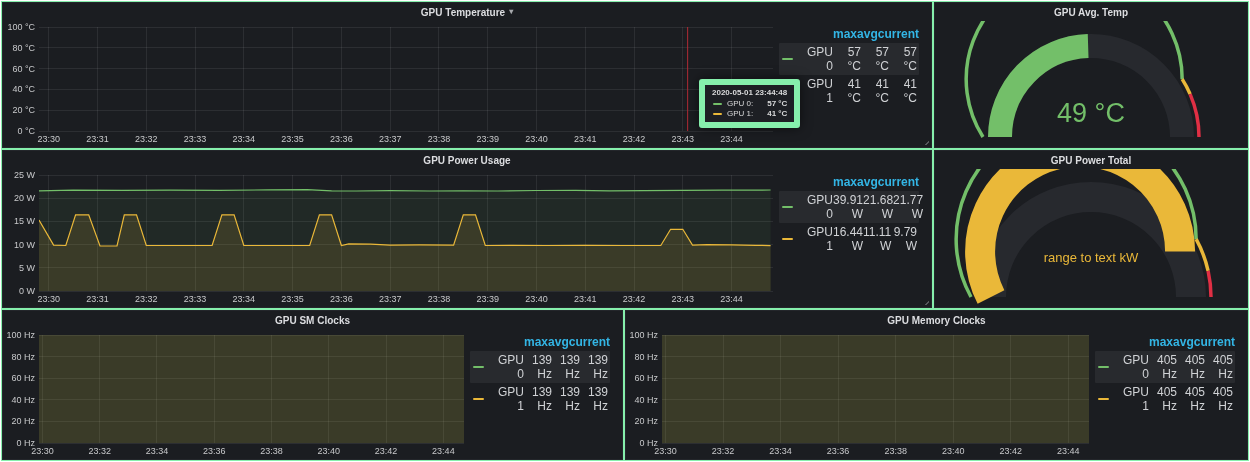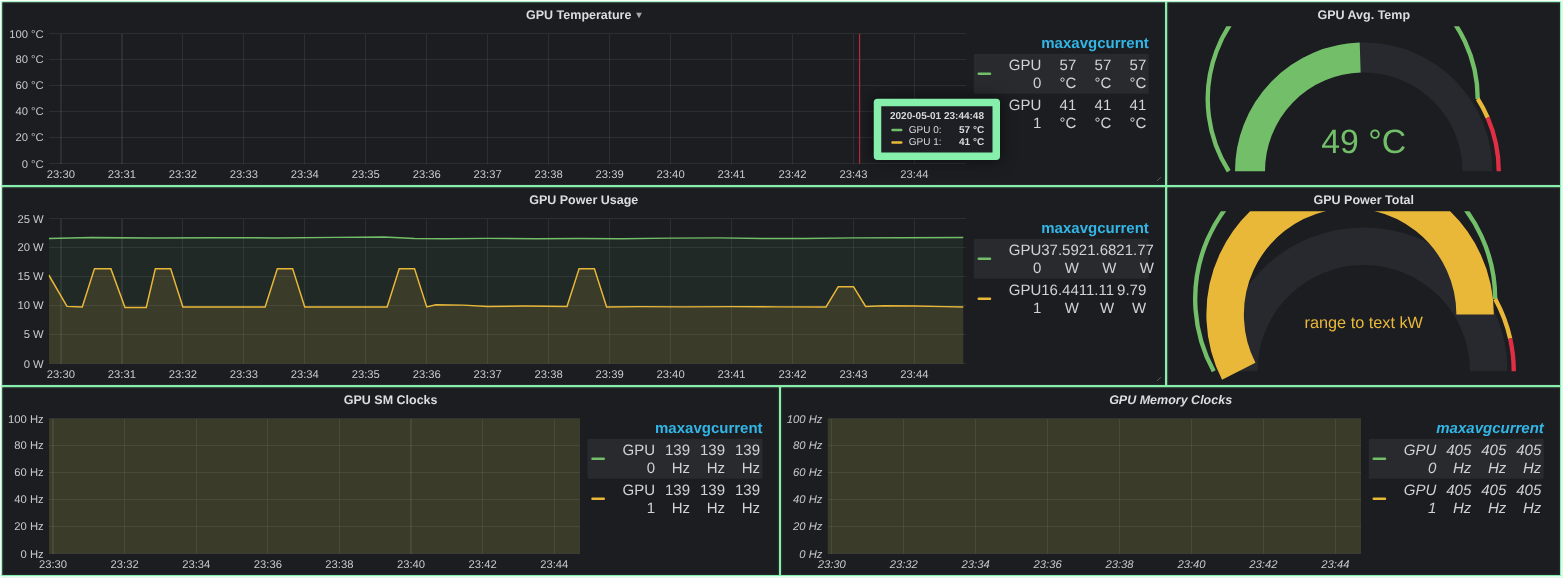--- a/index.html
+++ b/index.html
@@ -219,21 +219,21 @@
           <div class="lg-head">
             <span></span>
             <span></span>
             <span>max</span>
             <span>avg</span>
             <span>current</span>
           </div>
           <div class="lg-row hl">
             <span class="dash" style="background: rgb(115, 191, 105);"></span>
             <span class="name">GPU 0</span>
-            <span class="val">37.59 W</span>
+            <span class="val">39.91 W</span>
             <span class="val">21.68 W</span>
             <span class="val">21.77 W</span>
           </div>
           <div class="lg-row">
             <span class="dash" style="background: rgb(234, 184, 57);"></span>
             <span class="name">GPU 1</span>
             <span class="val">16.44 W</span>
             <span class="val">11.11 W</span>
             <span class="val">9.79 W</span>
           </div>
@@ -324,21 +324,21 @@
             <span class="dash" style="background: rgb(234, 184, 57);"></span>
             <span class="name">GPU 1</span>
             <span class="val">139 Hz</span>
             <span class="val">139 Hz</span>
             <span class="val">139 Hz</span>
           </div>
         </div>
     </div>
   </section>
 
-  <section class="panel" style="left:624px;top:309px;width:623px;height:150px;font-style:italic;">
+  <section class="panel" style="left:624px;top:309px;width:623px;height:150px;">
     <header class="p-title">
       <span>GPU Memory Clocks</span>
     </header>
     <div class="p-body">
       <div class="chart"><svg width="467" height="128">
             <defs>
               <clipPath id="clip5">
                 <rect x="34" y="6" width="427" height="108"></rect>
               </clipPath>
             </defs>

